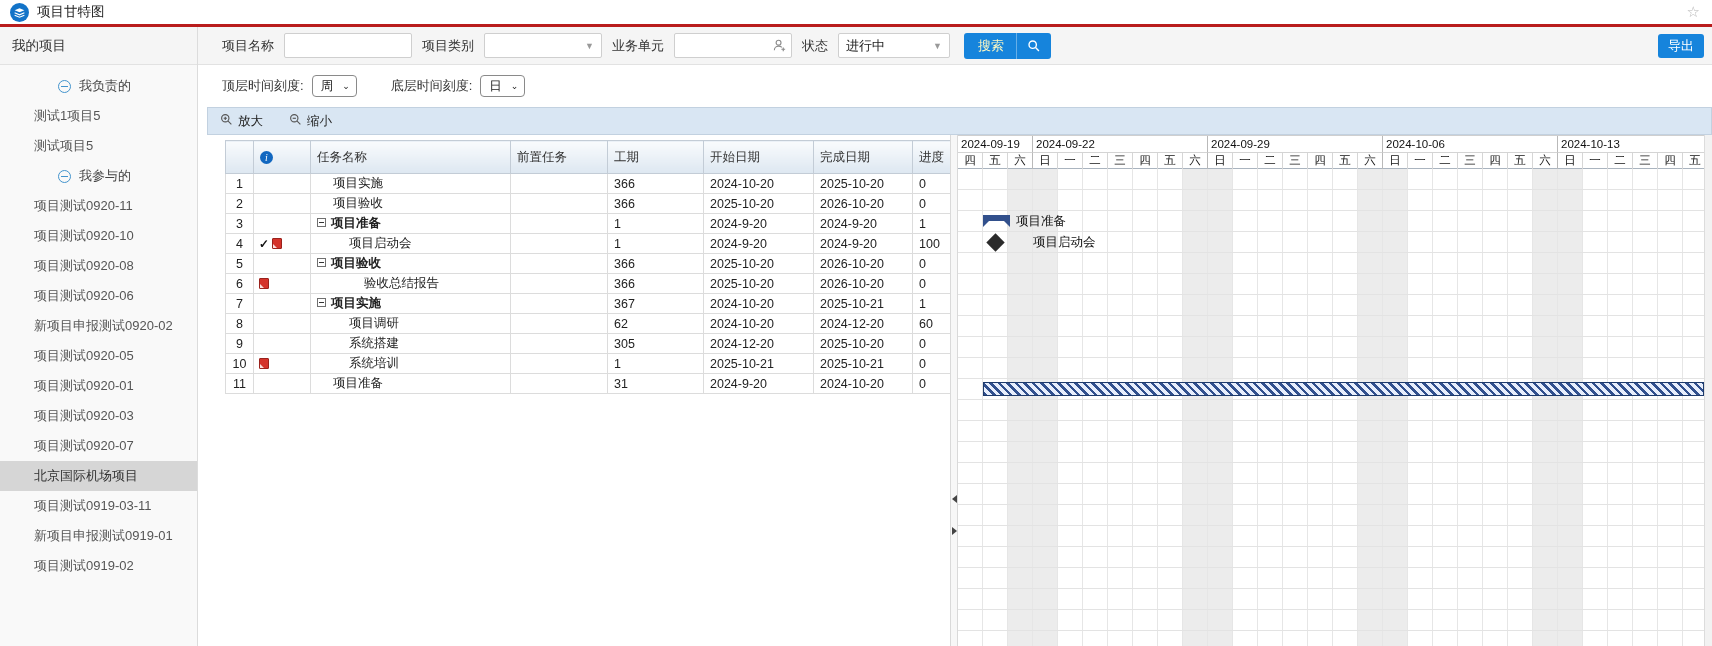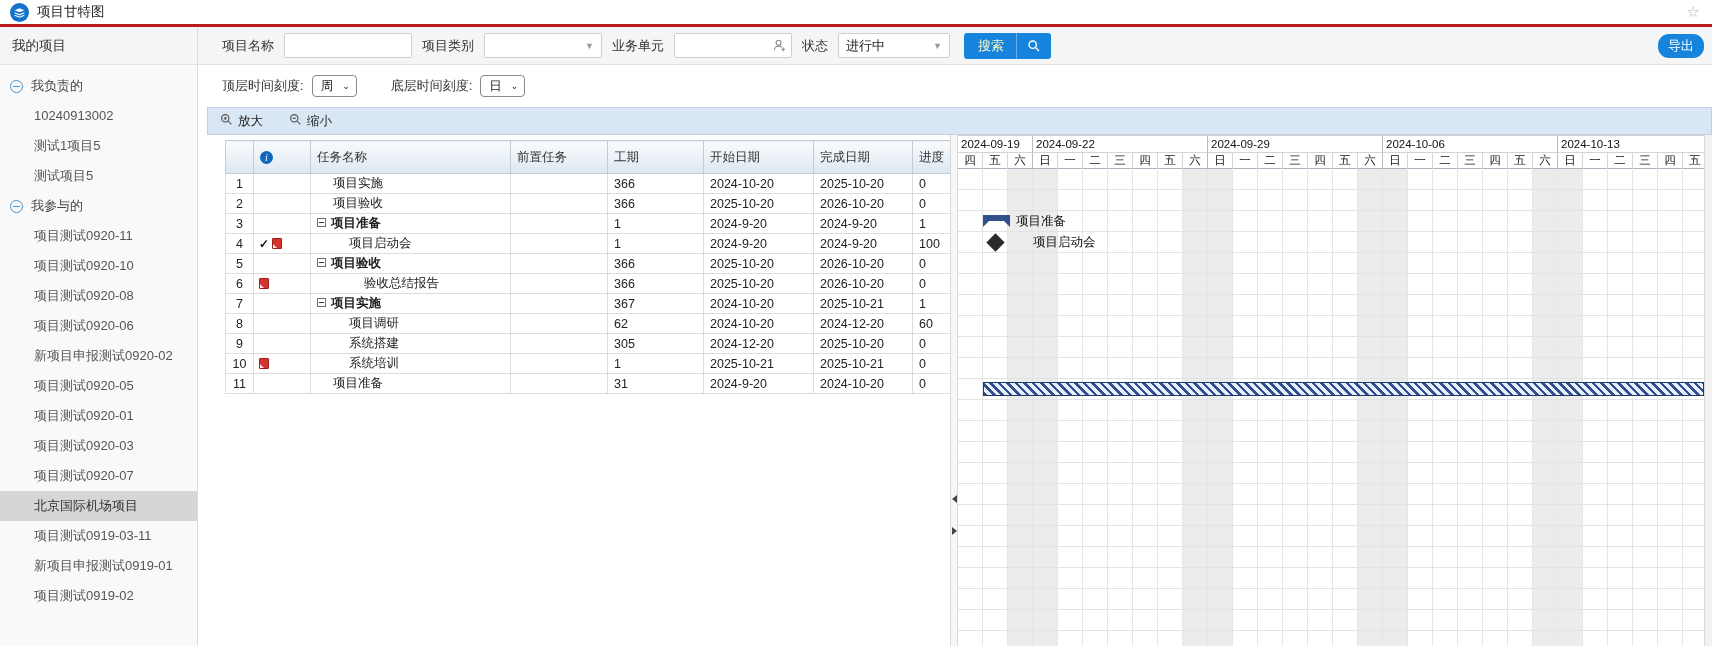--- a/index.html
+++ b/index.html
@@ -17,21 +17,21 @@
 
   .app-body { flex:1; display:flex; min-height:0; }
 
   
   .sidebar { width:198px; flex:0 0 auto; background:#f9f9f9;
              border-right:1px solid #dcdcdc; display:flex; flex-direction:column; }
   .sidebar-header { height:38px; line-height:37px; padding-left:12px; font-size:13.5px;
                     color:#333; background:#f5f5f5; border-bottom:1px solid #e2e2e2; }
   .tree { padding-top:6px; overflow:hidden; }
   .tree-group { height:30px; display:flex; align-items:center; gap:8px;
-                padding-left:10px; font-size:13px; color:#444; cursor:pointer; }
+                padding-left:10px; font-size:13px; color:#444; cursor:pointer;margin-left:48px; }
   .collapse-circle { width:13px; height:13px; border:1px solid #4394cd; border-radius:50%;
                      position:relative; flex:0 0 auto; }
   .collapse-circle::after { content:''; position:absolute; left:2px; right:2px; top:5px;
                             height:1px; background:#4394cd; }
   .tree-item { height:30px; line-height:30px; padding-left:34px; font-size:13px;
                color:#555; white-space:nowrap; overflow:hidden; cursor:pointer; }
   .tree-item.selected { background:#d6d6d6; color:#333; }
 
   
   .main { flex:1; display:flex; flex-direction:column; background:#fff; min-width:0;justify-content:flex-end; }
@@ -48,21 +48,21 @@
   .unit-wrap { position:relative; }
   .unit-wrap .f-input { width:118px; padding-right:24px; }
   .person-icon { position:absolute; right:5px; top:5px; }
   .search-btn { margin-left:4px; height:26px; background:#1684dc; color:#fef9c3; border:none;
                 border-radius:3px; display:flex; align-items:center; cursor:pointer;
                 font-size:13px; padding:0; overflow:hidden; }
   .search-btn .txt { padding:0 12px 0 14px; }
   .search-btn .sep { width:1px; height:26px; background:rgba(255,255,255,.35); }
   .search-btn .mag { padding:0 10px; display:flex; align-items:center; }
   .export-btn { margin-left:auto; height:24px; min-width:46px; background:#1684dc; color:#fff;
-                border:none; border-radius:11px; font-size:13px; padding:0 7px; cursor:pointer; }
+                border:none; border-radius:3px; font-size:13px; padding:0 7px; cursor:pointer; }
 
   .scale-bar { height:42px; flex:0 0 auto; display:flex; align-items:center;
                padding-left:24px; gap:8px; font-size:13px; }
   .s-select { height:22px; border:1px solid #8a8a8a; border-radius:4px; background:#fff;
               display:inline-flex; align-items:center; gap:9px; padding:0 6px 0 8px;
               font-size:12.5px; cursor:pointer; }
   .s-caret { font-size:9px; color:#222; }
   .s-gap { width:18px; }
 
   
@@ -150,21 +150,20 @@
 
   <div class="app-body">
 
     <aside class="sidebar">
       <div class="sidebar-header">我的项目</div>
       <div class="tree">
           <div class="tree-group">
             <span class="collapse-circle"></span>
             <span>我负责的</span>
           </div>
-          <div class="tree-item">10240913002</div>
           <div class="tree-item">测试1项目5</div>
           <div class="tree-item">测试项目5</div>
           <div class="tree-group">
             <span class="collapse-circle"></span>
             <span>我参与的</span>
           </div>
           <div class="tree-item">项目测试0920-11</div>
           <div class="tree-item">项目测试0920-10</div>
           <div class="tree-item">项目测试0920-08</div>
           <div class="tree-item">项目测试0920-06</div>

